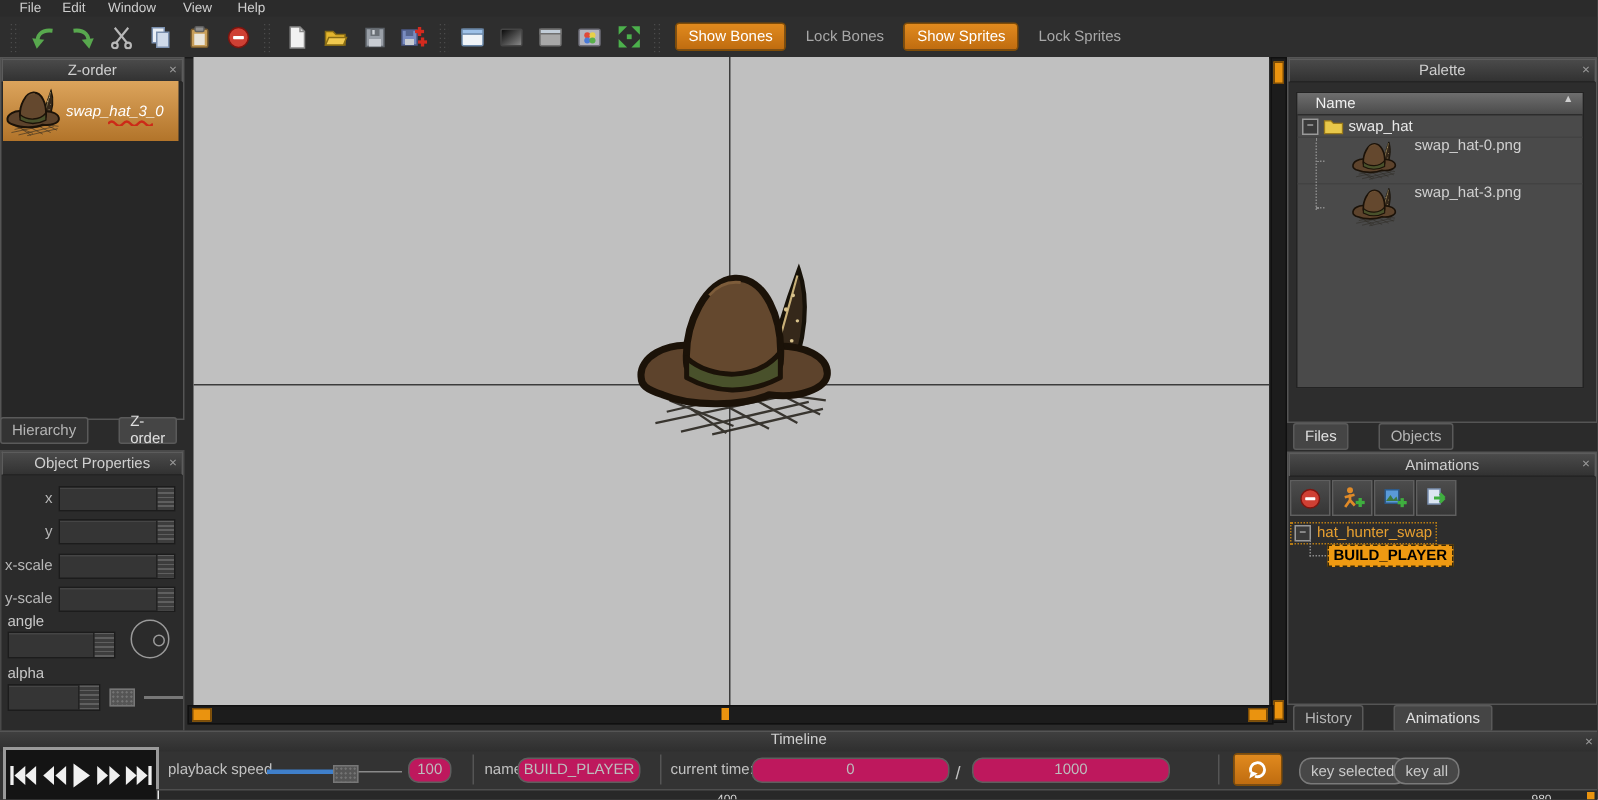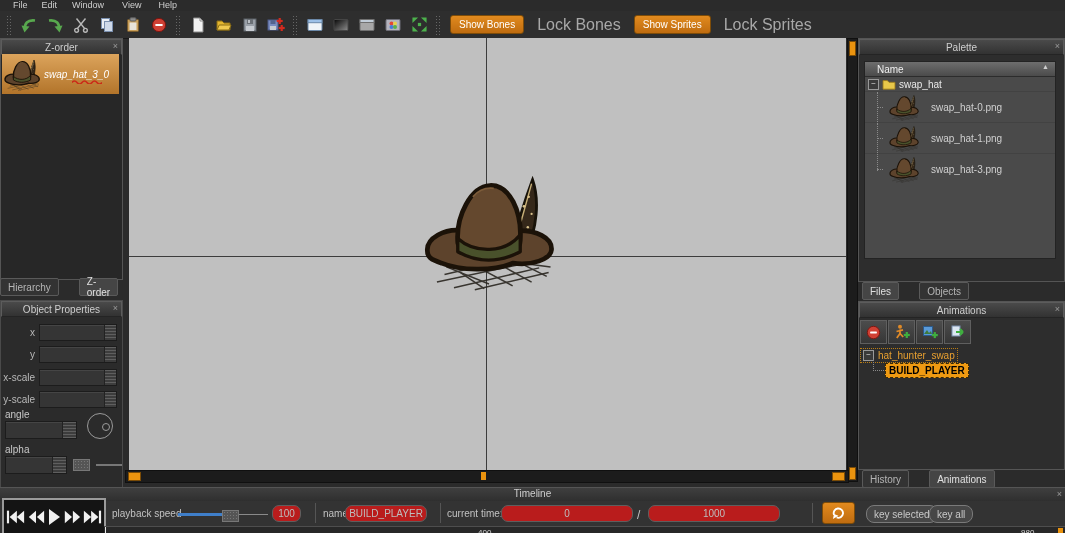--- a/index.html
+++ b/index.html
@@ -10,21 +10,21 @@
   .menubar span{font-size:9px;line-height:11px;color:#cfcfcf;cursor:default;}
   
   .toolbar{position:absolute;top:11px;left:0;right:0;height:27px;background:#2e2e2e;
            border-bottom:1px solid #191919;display:flex;align-items:center;padding-left:3px;}
   .grip{width:7px;height:20px;margin:0 3px;background-image:radial-gradient(#666 26%,transparent 27%);
         background-size:3px 3px;}
   .tbtn{width:26px;height:24px;display:flex;align-items:center;justify-content:center;
         background:transparent;border:none;padding:0;cursor:pointer;}
   .pill{height:19px;padding:0 8px;margin:0 5px;border-radius:3px;color:#fff;font-size:10px;
         background:linear-gradient(#e18a1e,#bf6c10);border:1px solid #7e4c08;cursor:pointer;}
-  .locklabel{font-size:16px;color:#a8a8a8;margin:0 8px;cursor:pointer;text-align:right;}
+  .locklabel{font-size:10px;color:#a8a8a8;margin:0 8px;cursor:pointer;text-align:right;}
   
   .ptitle{height:14px;background:linear-gradient(#4a4a4a,#323232);border:1px solid #5c5c5c;
           border-bottom-color:#242424;display:flex;align-items:center;justify-content:center;
           font-size:10px;color:#cfcfcf;position:relative;}
   .closex{position:absolute;right:3px;top:0;font-size:9px;color:#9a9a9a;line-height:13px;cursor:pointer;}
   .tab{height:16px;padding:0 7px;font-size:10px;background:#333;border:1px solid #5a5a5a;
        border-radius:2px;display:flex;align-items:center;color:#b5b5b5;margin-right:20px;cursor:pointer;}
   .tab.active{background:#454545;color:#e0e0e0;}
   
   .left{position:absolute;left:0;top:38px;width:123px;height:449px;}
@@ -61,22 +61,22 @@
   
   .right{position:absolute;left:858px;top:38px;width:193px;height:449px;}
   .palette{position:absolute;top:0;left:0;width:205px;height:242px;background:#2d2d2d;border:1px solid #555;}
   .paltable{position:absolute;left:5px;top:22px;width:190px;height:196px;background:#4a4a4a;border:1px solid #232323;}
   .palhead{height:14px;background:linear-gradient(#6e6e6e,#4b4b4b);border-bottom:1px solid #2c2c2c;
            display:flex;align-items:center;color:#f0f0f0;position:relative;padding-left:12px;cursor:pointer;}
   .sortarrow{position:absolute;right:6px;top:1px;font-size:7px;color:#cfcfcf;}
   .minusbox{width:9px;height:9px;border:1px solid #999;background:#3a3a3a;color:#ddd;font-size:8px;
             line-height:8px;text-align:center;flex:0 0 auto;cursor:pointer;}
   .folderrow{height:14px;display:flex;align-items:center;gap:3px;padding-left:3px;color:#e8e8e8;cursor:pointer;}
-  .palrow{height:30px;display:flex;align-items:center;border-top:1px solid #424242;position:relative;
-          padding-left:18px;color:#d0d0d0;cursor:pointer;}
+  .palrow{height:30px;display:flex;align-items:flex-start;border-top:1px solid #424242;position:relative;
+          padding-left:30px;color:#d0d0d0;cursor:pointer;}
   .palrow.sel{background:#6d6d6d;color:#f2f2f2;}
   .treeline{position:absolute;left:12px;top:0;height:100%;border-left:1px dotted #8a8a8a;}
   .treetick{position:absolute;left:12px;top:50%;width:6px;border-top:1px dotted #8a8a8a;}
   .palthumb{width:42px;height:28px;flex:0 0 auto;margin-right:6px;}
   .rtabs1{position:absolute;top:244px;left:4px;display:flex;}
   .animpanel{position:absolute;top:263px;left:0;width:205px;height:167px;background:#2d2d2d;border:1px solid #555;}
   .animbar{display:flex;padding:2px 1px;gap:1px;}
   .abtn{width:25px;height:22px;background:linear-gradient(#4c4c4c,#363636);border:1px solid #5f5f5f;
         display:flex;align-items:center;justify-content:center;cursor:pointer;}
   .animtree{padding:3px 2px;}
@@ -89,21 +89,21 @@
              border-left:1px dotted #8a8a8a;border-bottom:1px dotted #8a8a8a;}
   .rtabs2{position:absolute;top:432px;left:4px;display:flex;}
   
   .timeline{position:absolute;left:0;top:487px;width:1065px;height:46px;background:#333;border-top:1px solid #555;}
   .ttitle{height:13px;background:linear-gradient(#3f3f3f,#2f2f2f);display:flex;align-items:flex-start;
           justify-content:center;color:#cfcfcf;position:relative;}
   .transport{position:absolute;left:2px;top:10px;width:100px;height:34px;background:#141414;
              border:2px solid #9a9a9a;display:flex;align-items:center;justify-content:center;gap:2px;}
   .transport button{background:none;border:none;padding:0;margin:0;display:flex;cursor:pointer;}
   .tl-label{position:absolute;top:20px;font-size:10px;color:#c2c2c2;}
-  .tl-field{position:absolute;top:17px;height:15px;background:#b91c1c;border:1px solid #5e5e5e;
+  .tl-field{position:absolute;top:17px;height:15px;background:#be185d;border:1px solid #5e5e5e;
             border-radius:7px;color:#bdbdbd;display:flex;align-items:center;justify-content:center;cursor:text;}
   .tl-sep{position:absolute;top:15px;width:1px;height:20px;background:#555;}
   .slider{position:absolute;left:178px;top:21px;width:90px;height:10px;cursor:pointer;}
   .slider .trackA{position:absolute;left:0;top:4px;width:46px;height:3px;background:#3f7fca;}
   .slider .trackB{position:absolute;left:60px;top:5px;width:30px;height:1px;background:#8a8a8a;}
   .slider .shandle{position:absolute;left:44px;top:1px;}
   .loopbtn{position:absolute;left:822px;top:14px;width:31px;height:20px;border-radius:3px;
            background:linear-gradient(#e18a1e,#bf6c10);border:1px solid #7e4c08;
            display:flex;align-items:center;justify-content:center;cursor:pointer;}
   .keybtn{position:absolute;top:17px;height:16px;padding:0 7px;border-radius:8px;background:#474747;
@@ -391,28 +391,20 @@
             </svg>
           <span>swap_hat</span>
         </div>
         <div class="palrow">
           <div class="treeline"></div>
           <div class="treetick"></div>
           <svg class="palthumb" viewBox="0 0 150 130">
               <use href="#hat-def"></use>
             </svg>
           <span>swap_hat-0.png</span>
-        </div>
-        <div class="palrow">
-          <div class="treeline"></div>
-          <div class="treetick"></div>
-          <svg class="palthumb" viewBox="0 0 150 130">
-              <use href="#hat-def"></use>
-            </svg>
-          <span>swap_hat-1.png</span>
         </div>
         <div class="palrow">
           <div class="treeline" style="height:55%"></div>
           <div class="treetick"></div>
           <svg class="palthumb" viewBox="0 0 150 130">
               <use href="#hat-def"></use>
             </svg>
           <span>swap_hat-3.png</span>
         </div>
       </div>

